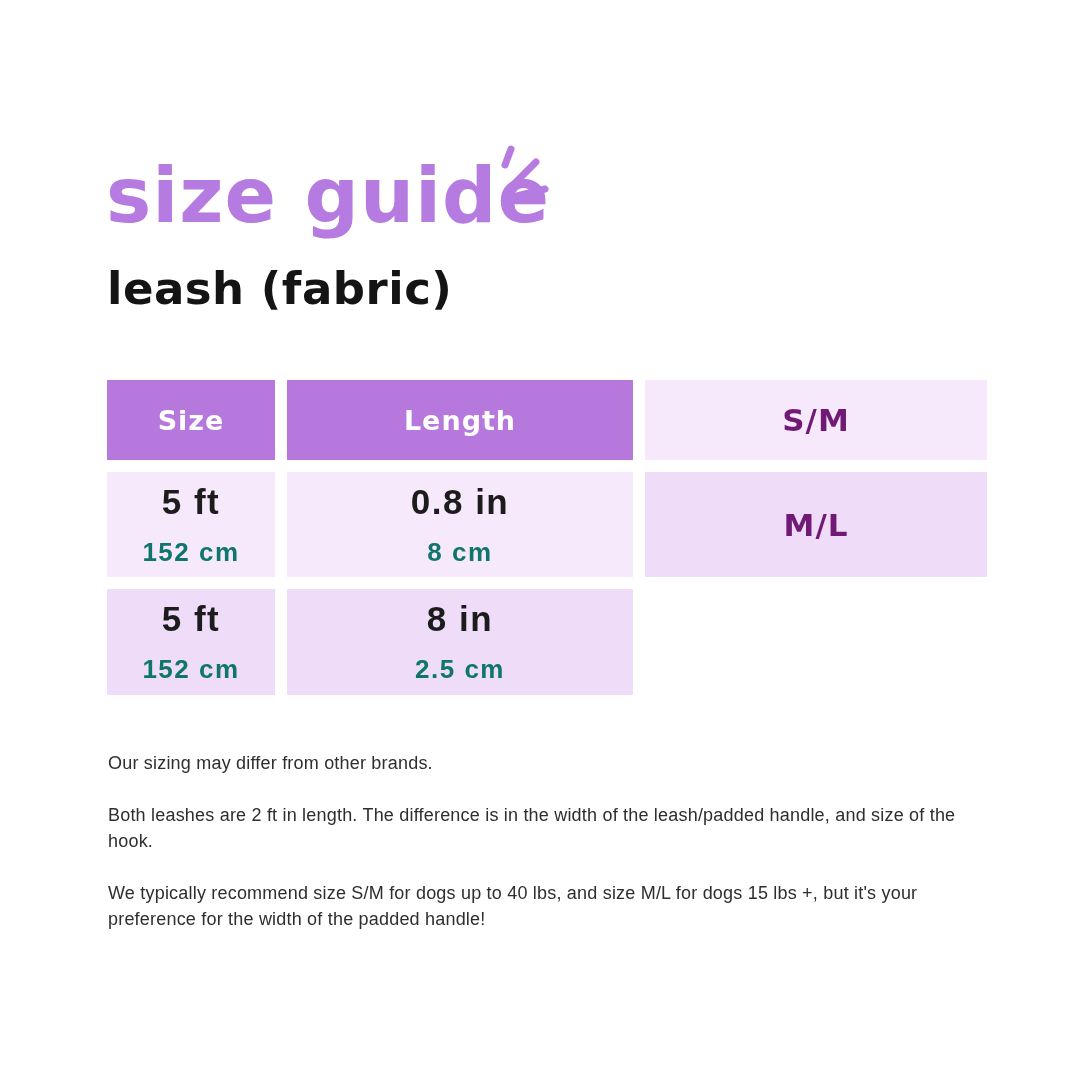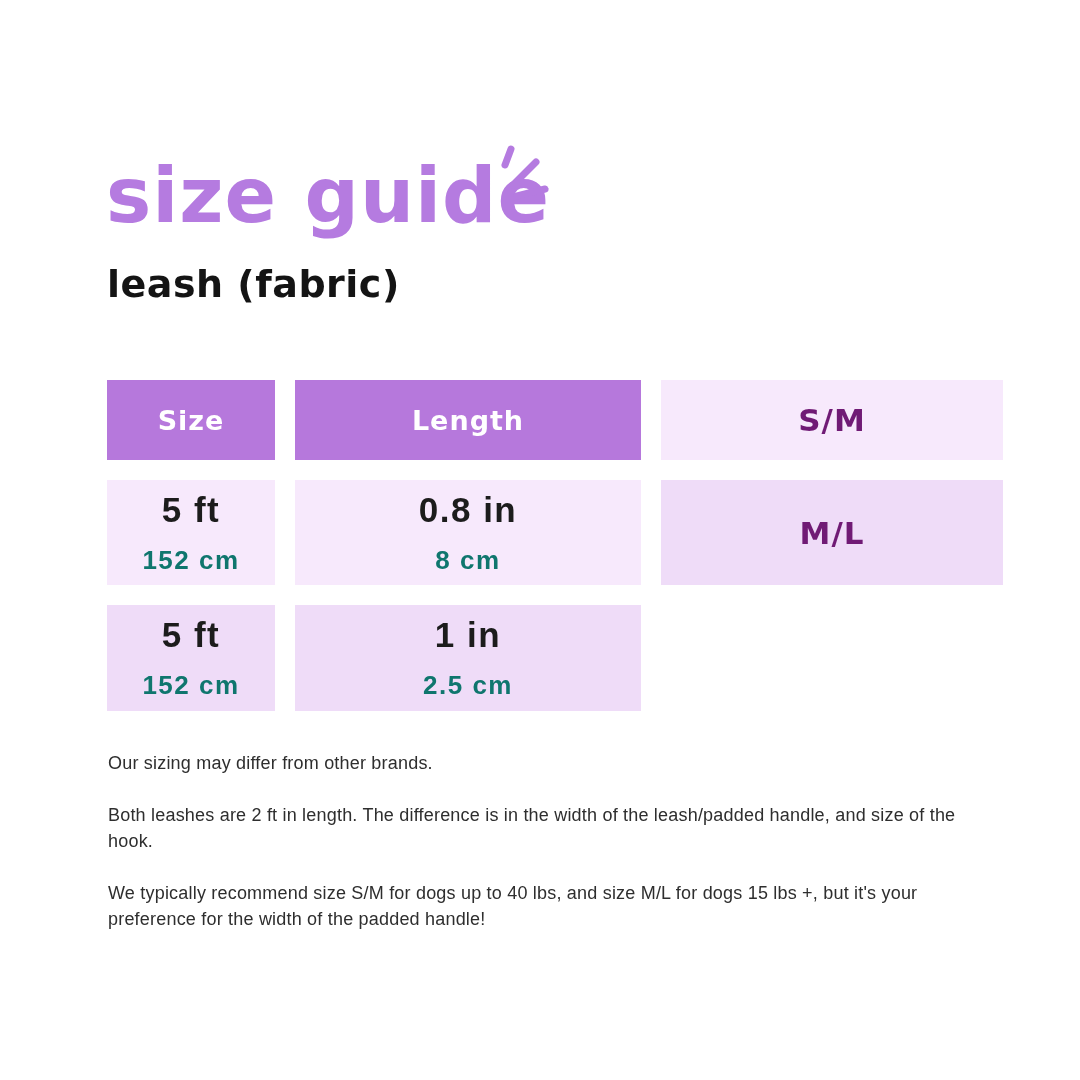--- a/index.html
+++ b/index.html
@@ -32,35 +32,35 @@
     top: 144px;
     width: 52px;
     height: 58px;
   }
   .page-subtitle {
     position: absolute;
     left: 107px;
     top: 262px;
     font-family: "DejaVu Sans", sans-serif;
     font-weight: bold;
-    font-size: 38px;
+    font-size: 45px;
     letter-spacing: 0.5px;
     color: #141414;
   }
 
   
   .size-table {
     position: absolute;
     left: 107px;
     top: 380px;
     width: 695px;
     display: grid;
     grid-template-columns: 168px 346px 342px;
     grid-template-rows: 80px 105px 106px;
-    gap: 20px;
+    gap: 12px;
   }
   .cell {
     display: flex;
     flex-direction: column;
     align-items: center;
     justify-content: center;
     text-align: center;
   }
   .cell.head {
     background: #b678dc;
@@ -145,21 +145,21 @@
     </div>
 
     <div class="cell row-b">
       <span class="size-label">M/L</span>
     </div>
     <div class="cell row-b">
       <span class="imperial">5 ft</span>
       <span class="metric">152 cm</span>
     </div>
     <div class="cell row-b">
-      <span class="imperial">1 in</span>
+      <span class="imperial">8 in</span>
       <span class="metric">2.5 cm</span>
     </div>
 
   </div>
 
   <div class="notes">
     <p>Our sizing may differ from other brands.</p>
     <p>Both leashes are 2 ft in length. The difference is in the width of the leash/padded handle, and size of the hook.</p>
     <p>We typically recommend size S/M for dogs up to 40 lbs, and size M/L for dogs 15 lbs +, but it's your preference for the width of the padded handle!</p>
   </div>

